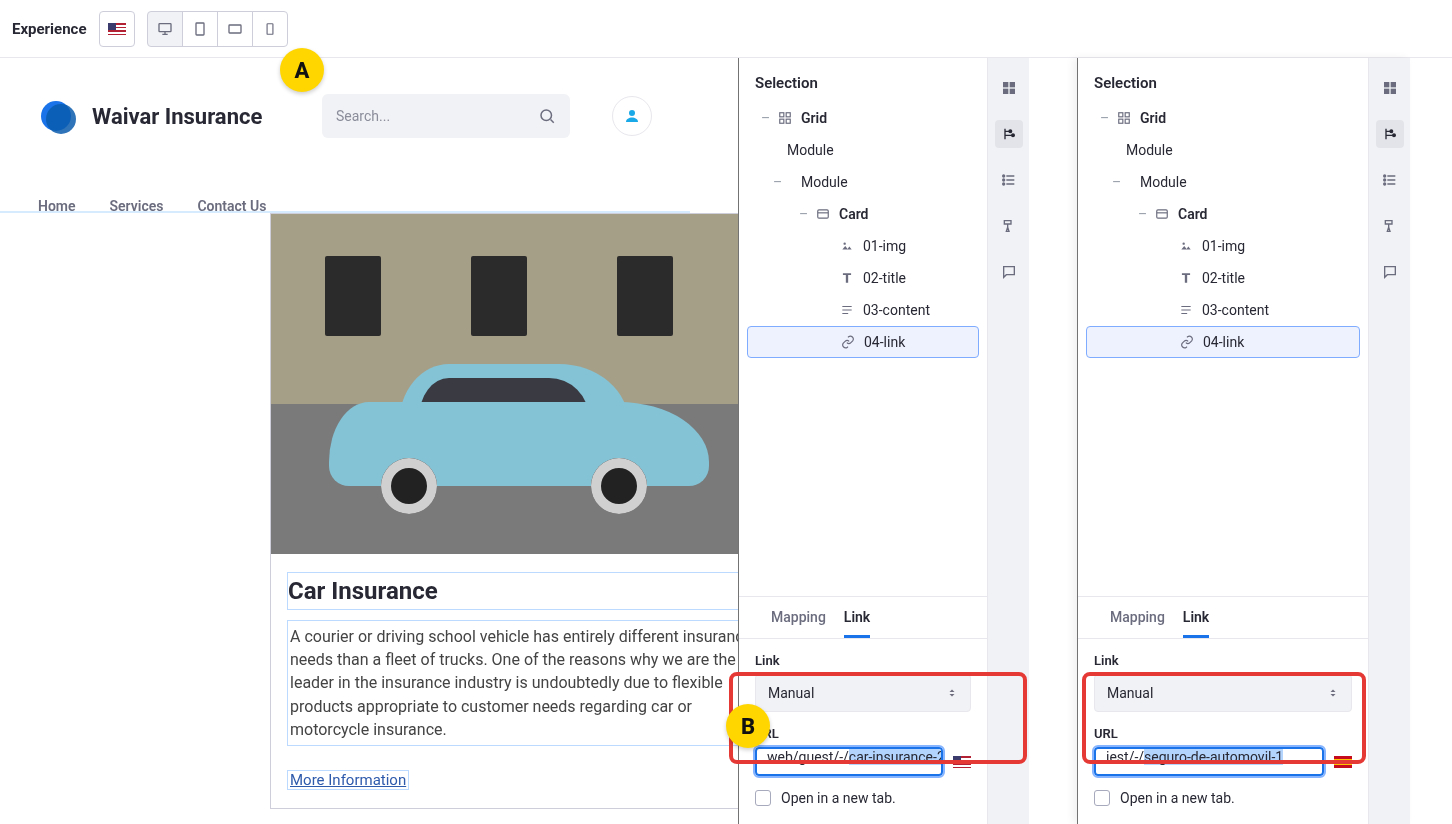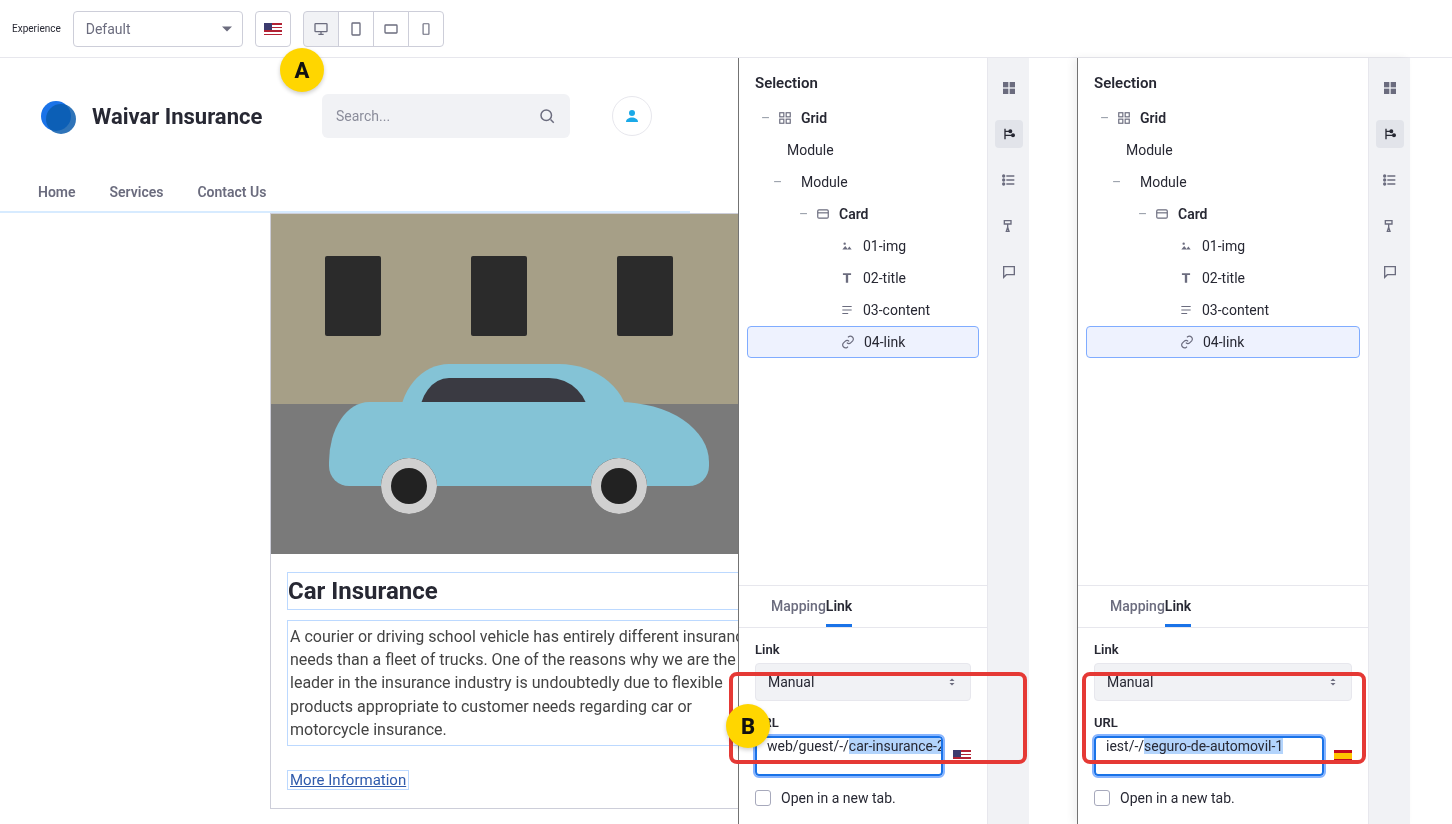--- a/index.html
+++ b/index.html
@@ -16,21 +16,21 @@
 
   
   .topbar {
     height: 58px;
     display: flex;
     align-items: center;
     padding: 0 12px;
     gap: 12px;
     border-bottom: 1px solid #e7e7ed;
   }
-  .topbar .exp-label { font-weight: 400; font-size: 10px; }
+  .topbar .exp-label { font-weight: 700; font-size: 15px; }
   .select-default {
     height: 36px;
     border: 1px solid #cdced9;
     border-radius: 4px;
     padding: 0 30px 0 12px;
     background: #fff;
     font-size: 14px;
     display: flex;
     align-items: center;
     position: relative;
@@ -104,21 +104,21 @@
     display:flex; align-items:center; padding: 0 14px;
     color:#8b8d9b;
     justify-content: space-between;
   }
   .user-avatar {
     width: 40px; height:40px; border-radius:50%; border:1px solid #e7e7ed;
     display:flex; align-items:center; justify-content:center;
     margin-left: 24px;
     color:#1aa9e8;
   }
-  .nav-row { display:flex; gap:34px; margin-top: 32px; }
+  .nav-row { display:flex; gap:34px; margin-top: 46px; }
   .nav-item { font-weight:600; color:#6b6c7e; }
 
   .preview-canvas {
     flex:1;
     background:#fff;
     padding: 10px 0 0 0;
     position:relative;
     border-top: 1px solid #d7ebff;
   }
   .card {
@@ -202,21 +202,21 @@
     border-radius:4px;
     text-align:center;
   }
   .icon-sm { width:16px; height:16px; display:inline-flex; align-items:center; justify-content:center; color:#6b6c7e; }
 
   .tabs {
     margin-top: auto;
     border-top:1px solid #e7e7ed;
   }
   .tab-row {
-    display:flex; padding: 12px 32px 0;
+    display:flex; gap:18px; padding: 12px 32px 0;
     border-bottom:1px solid #e7e7ed;
     text-align:center;
   }
   .tab {
     padding-bottom:10px; color:#6b6c7e; font-weight:500; cursor:pointer;
   }
   .tab.active { color:#272833; font-weight:600; border-bottom: 3px solid #1a73e8; }
 
   .form-section { padding: 14px 16px 18px; }
   .form-label { font-weight:600; font-size:13px; margin-bottom:6px; display:block; }
@@ -224,21 +224,21 @@
     width:100%; height:38px; background:#f1f2f5; border:1px solid #e7e7ed; border-radius:4px;
     display:flex; align-items:center; padding:0 12px; position:relative; color:#272833;
     justify-content: space-between;
   }
   .select-box .chev { color:#6b6c7e; }
 
   .url-row {
     display:flex; align-items:center; gap:10px; margin-top:4px;
   }
   .url-input {
-    flex:1; height:40px; border:2px solid #1a73e8; outline:2px solid #86b4ff; border-radius:4px;
+    flex:1; height:29px; border:2px solid #1a73e8; outline:2px solid #86b4ff; border-radius:4px;
     padding:0 10px; font-size:14px; background:#fff; color:#272833;
     overflow:hidden; white-space:nowrap;
   }
   .url-input .sel { background:#b3d4fc; }
   .checkbox-row { display:flex; align-items:center; gap:10px; margin-top:14px; }
   .checkbox-row .cb {
     width:16px; height:16px; border:1px solid #a7a9bc; border-radius:3px; background:#fff;
   }
 
   .red-box {
@@ -282,23 +282,20 @@
   svg { display:block; }
 </style>
 </head>
 <body>
 
 <div class="annot annot-A">A</div>
 <div class="annot annot-B">B</div>
 
 <div class="topbar">
   <span class="exp-label">Experience</span>
-  <div class="select-default">
-    <span>Default</span>
-  </div>
   <div class="flag-btn">
     <span class="flag-us"></span>
   </div>
   <div class="device-group">
     <div class="device-btn">
       <svg width="16" height="16" viewBox="0 0 24 24" fill="none" stroke="currentColor" stroke-width="2">
           <rect x="3" y="4" width="18" height="12" rx="1"></rect>
           <path d="M8 20h8M12 16v4"></path>
         </svg>
     </div>

